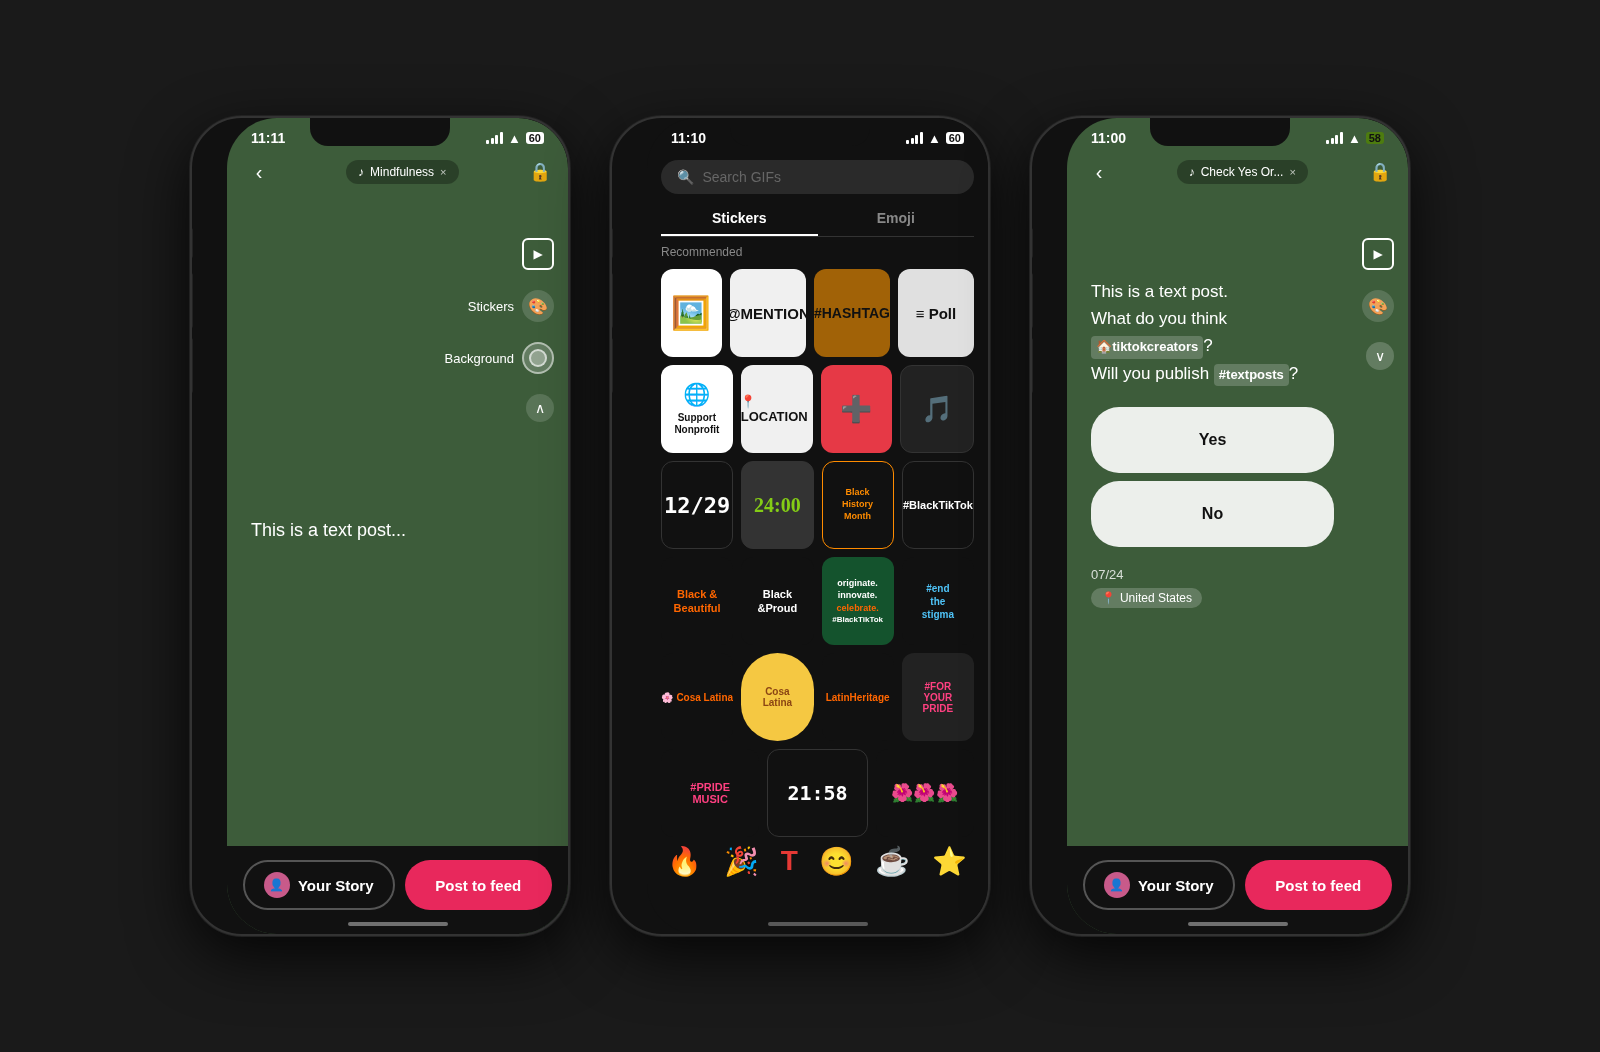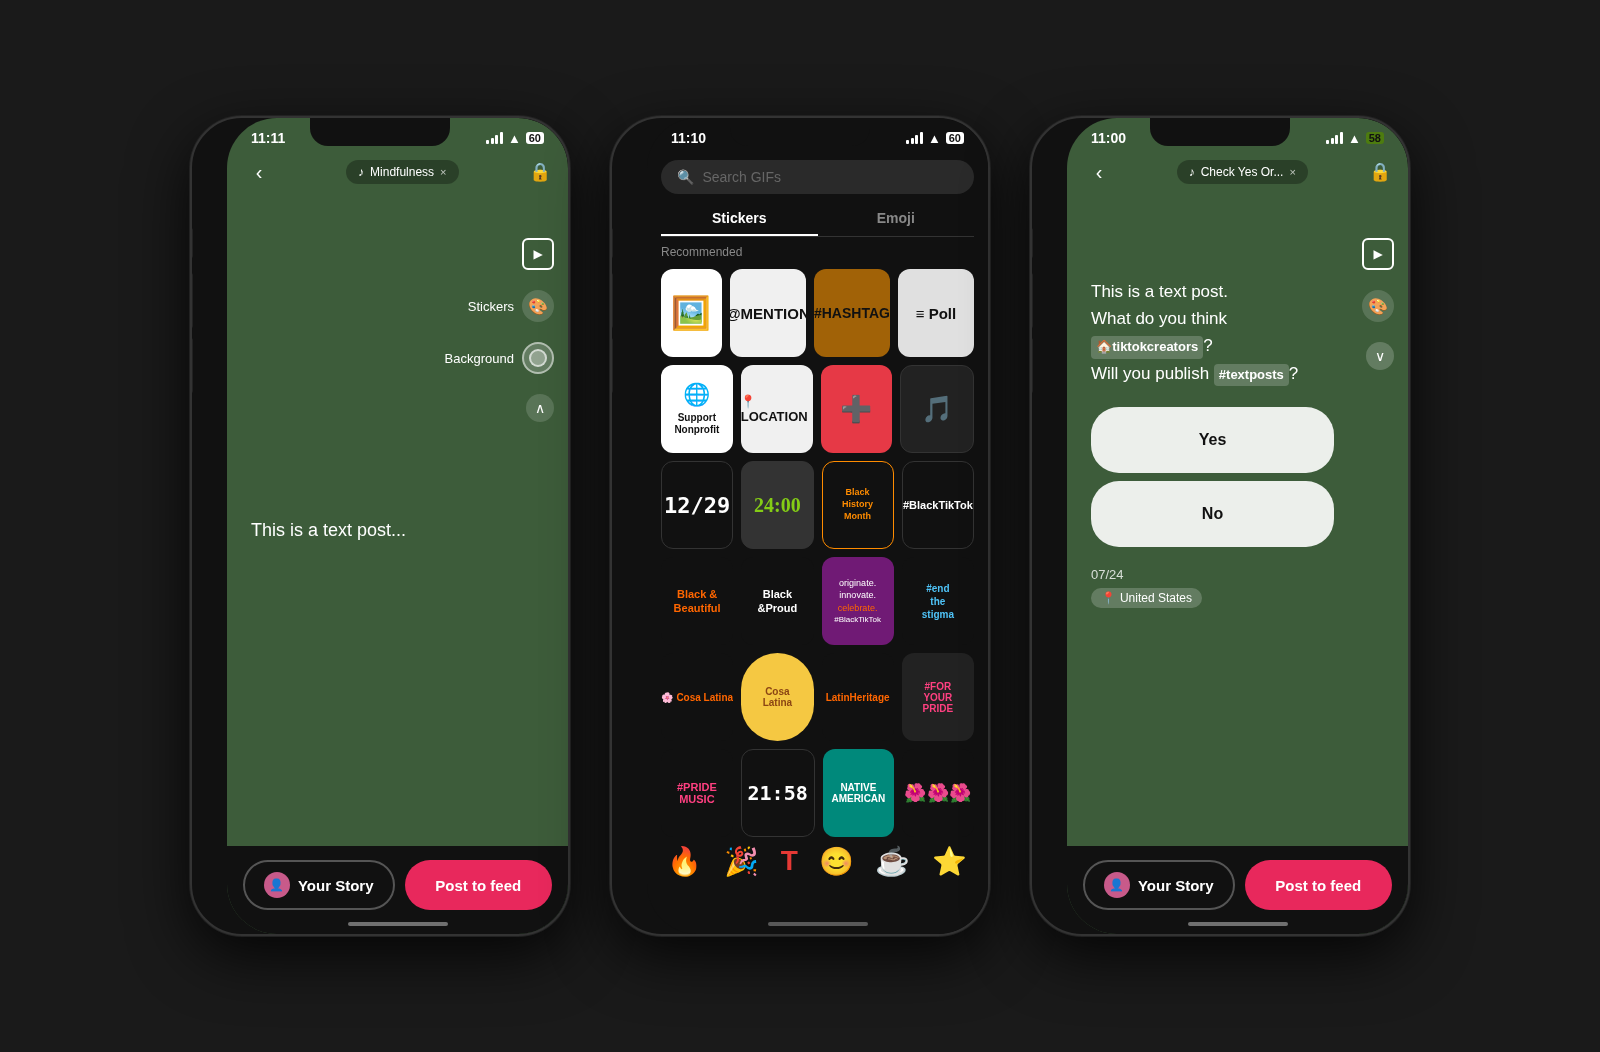--- a/index.html
+++ b/index.html
@@ -498,21 +498,21 @@
           </div>
         </div>
 
         <div class="sticker-row">
           <div class="sticker-item" style="background:#111;flex-direction:column;">
             <span style="font-size:11px;font-weight:800;color:#ff6600;text-align:center;line-height:1.3;">Black &amp;<br>Beautiful</span>
           </div>
           <div class="sticker-item" style="background:#111;">
             <span style="font-size:11px;font-weight:800;color:#fff;text-align:center;line-height:1.3;">Black<br>&amp;Proud</span>
           </div>
-          <div class="sticker-item" style="background:#701a75;flex-direction:column;font-size:9px;color:#fff;text-align:center;line-height:1.4;font-weight:400;">
+          <div class="sticker-item" style="background:#14532d;flex-direction:column;font-size:9px;color:#fff;text-align:center;line-height:1.4;font-weight:700;">
             <span>originate.</span>
             <span>innovate.</span>
             <span style="color:#ff6600;">celebrate.</span>
             <span style="font-size:8px;">#BlackTikTok</span>
           </div>
           <div class="sticker-item" style="background:#111;">
             <span style="font-size:10px;font-weight:800;color:#4fc3f7;text-align:center;line-height:1.3;">#end<br>the<br>stigma</span>
           </div>
         </div>
 
@@ -530,23 +530,20 @@
             <span style="font-size:10px;font-weight:800;color:#ff4081;text-align:center;">#FOR<br>YOUR<br>PRIDE</span>
           </div>
         </div>
 
         <div class="sticker-row">
           <div class="sticker-item" style="background:#111;">
             <span style="font-size:11px;font-weight:800;color:#ff4081;text-align:center;">#PRIDE<br>MUSIC</span>
           </div>
           <div class="sticker-item dark-bg" style="background:#111;">
             <span style="font-size:20px;font-weight:700;color:#fff;font-family:monospace;">21:58</span>
-          </div>
-          <div class="sticker-item" style="background:#00897b;">
-            <span style="font-size:10px;font-weight:800;color:#fff;text-align:center;">NATIVE<br>AMERICAN</span>
           </div>
           <div class="sticker-item" style="background:#111;">
             <span style="font-size:18px;">🌺🌺🌺</span>
           </div>
         </div>
 
         <div class="sticker-row" style="justify-content:space-around;margin-top:4px;">
           <span style="font-size:28px;cursor:pointer;">🔥</span>
           <span style="font-size:28px;cursor:pointer;">🎉</span>
           <span style="font-size:28px;cursor:pointer;color:#e53935;font-weight:900;">T</span>

